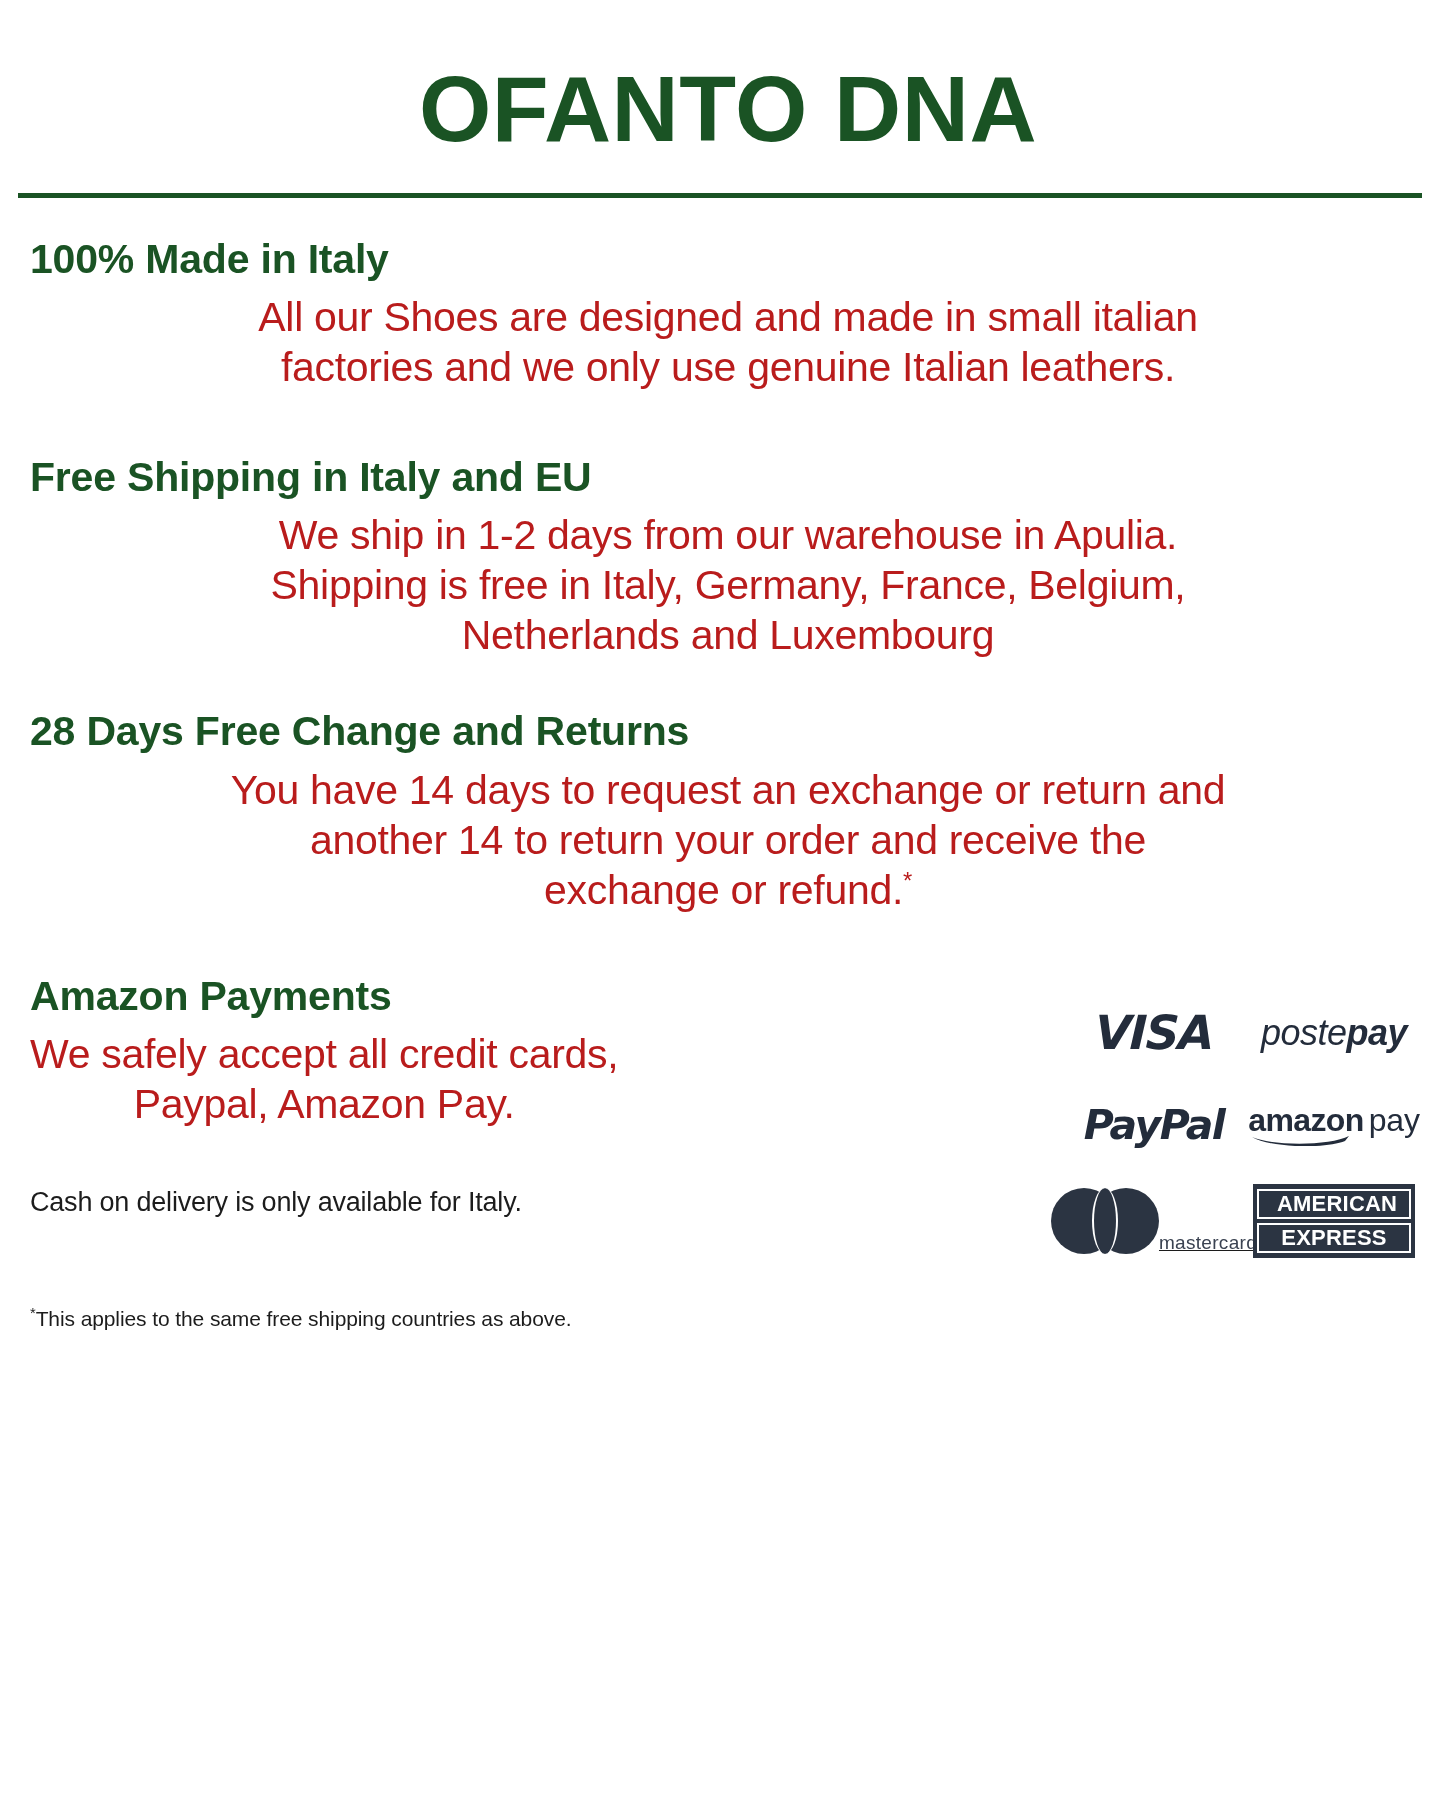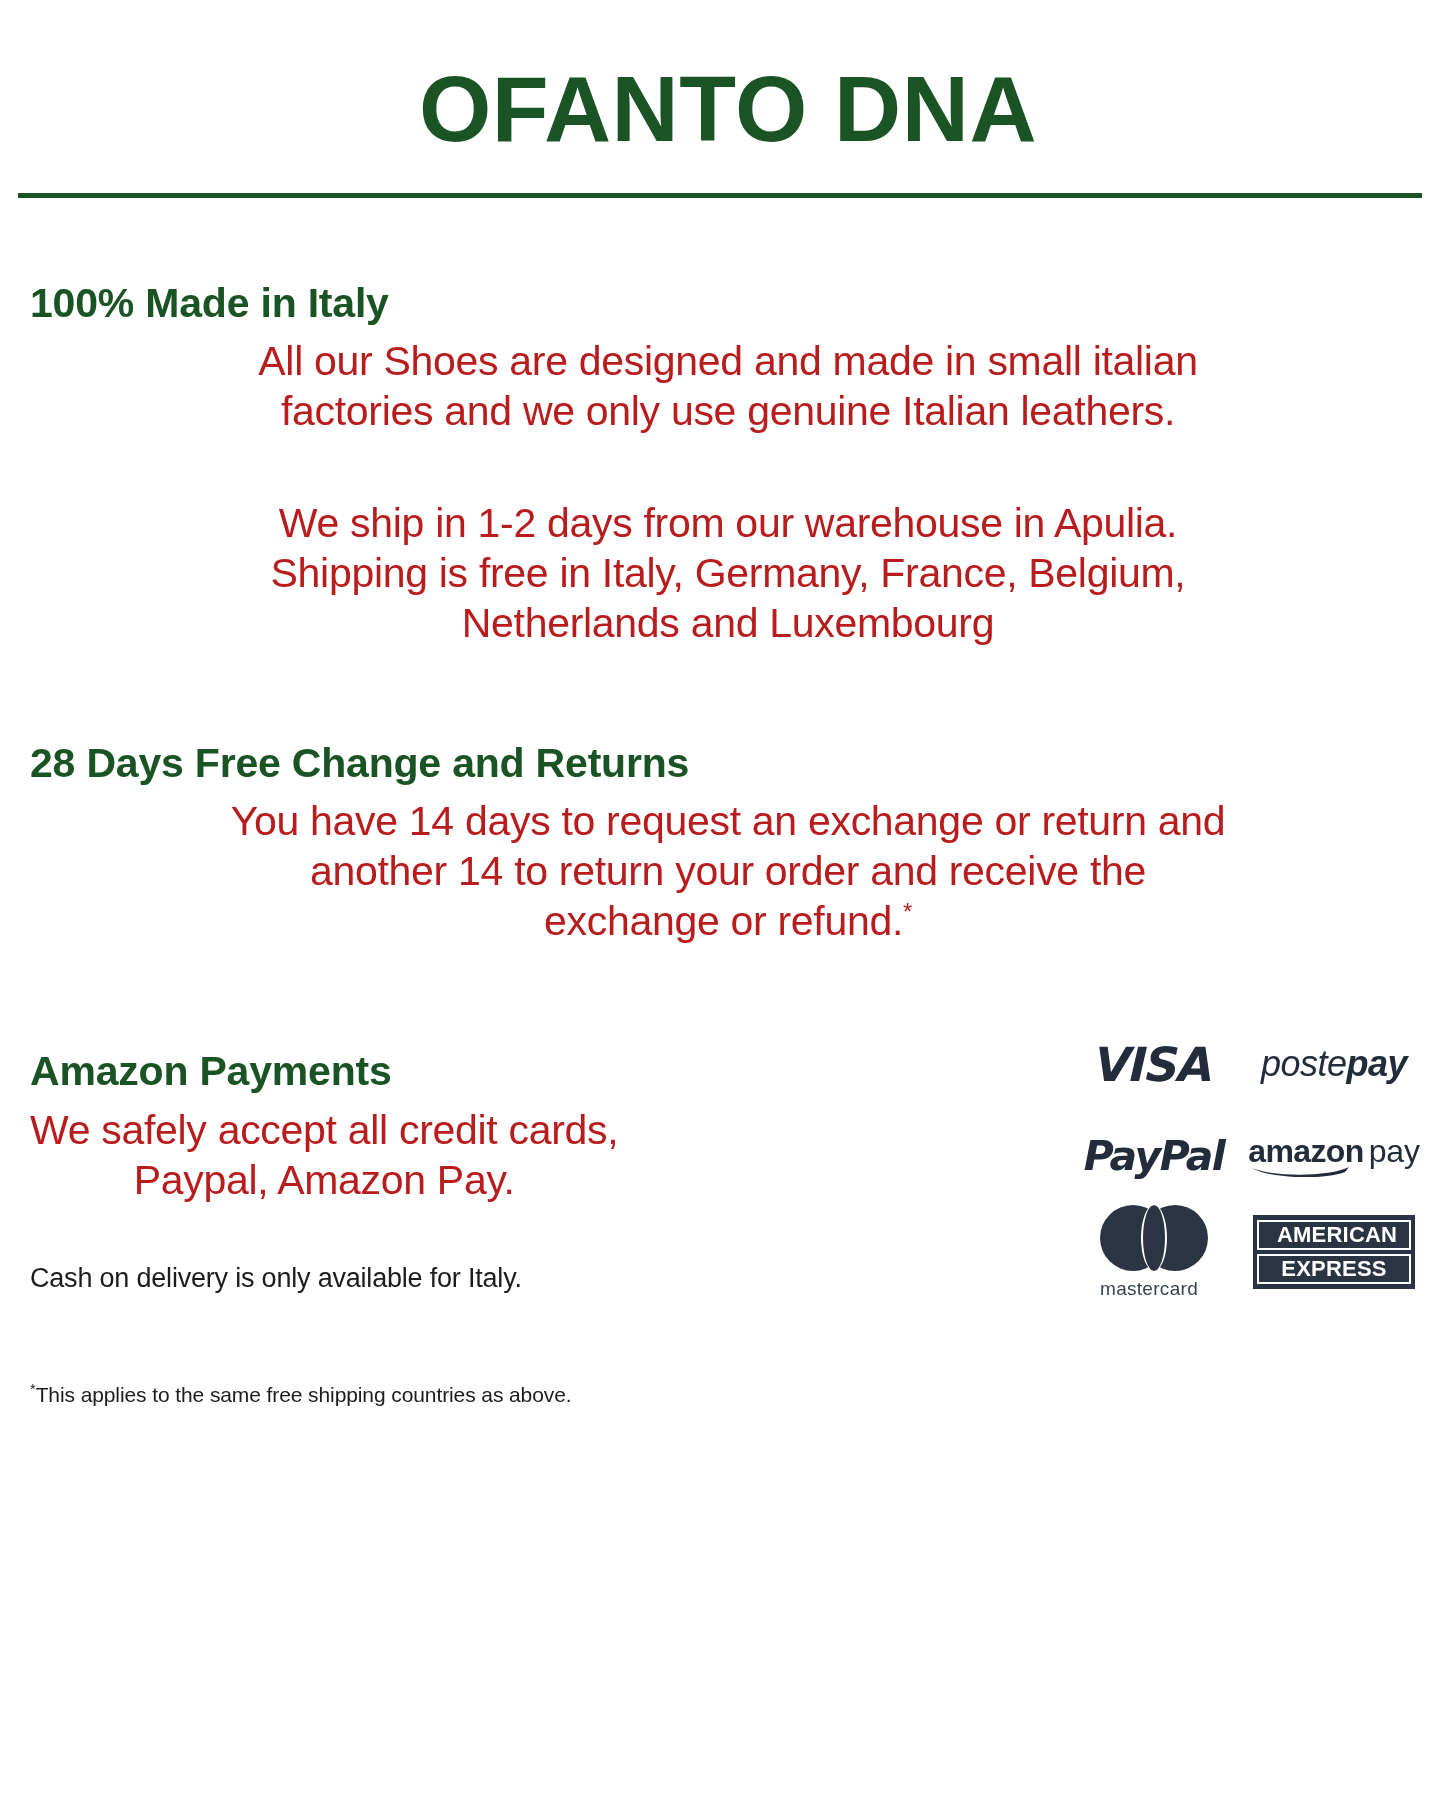--- a/index.html
+++ b/index.html
@@ -48,21 +48,20 @@
 
   .section { margin-bottom: 0; }
 
   .section-heading {
     color: #1a5324;
     font-size: 41px;
     font-weight: 700;
     line-height: 1.15;
     letter-spacing: -0.2px;
     margin-bottom: 9px;
-    margin-top: 44px;
   }
 
   .section-body {
     font-size: 41px;
     font-weight: 400;
     line-height: 1.22;
     color: #b91c1c;
     letter-spacing: -0.3px;
     text-align: center;
   }
@@ -180,22 +179,23 @@
     position: absolute;
     left: 2px;
     bottom: 0px;
     width: 104px;
     height: 11px;
   }
 
   
   .logo-mc {
     display: flex;
-    flex-direction: column;
-    align-items: flex-start;
+    flex-direction: row;
+    align-items: flex-end;
+    text-decoration: underline;
   }
   .mc-circles {
     position: relative;
     width: 108px;
     height: 66px;
   }
   .mc-circles i {
     position: absolute;
     top: 0;
     width: 66px;
@@ -264,20 +264,21 @@
       <h2 class="section-heading">100% Made in Italy</h2>
       <div class="section-body">
         <span class="line">All our Shoes are designed and made in small italian</span>
         <span class="line">factories and we only use genuine Italian leathers.</span>
       </div>
     </section>
 
     <div class="gap-a"></div>
 
     <section class="section">
+      <h2 class="section-heading">Free Shipping in Italy and EU</h2>
       <div class="section-body">
         <span class="line">We ship in 1-2 days from our warehouse in Apulia.</span>
         <span class="line">Shipping is free in Italy, Germany, France, Belgium,</span>
         <span class="line">Netherlands and Luxembourg</span>
       </div>
     </section>
 
     <div class="gap-b"></div>
 
     <section class="section">

